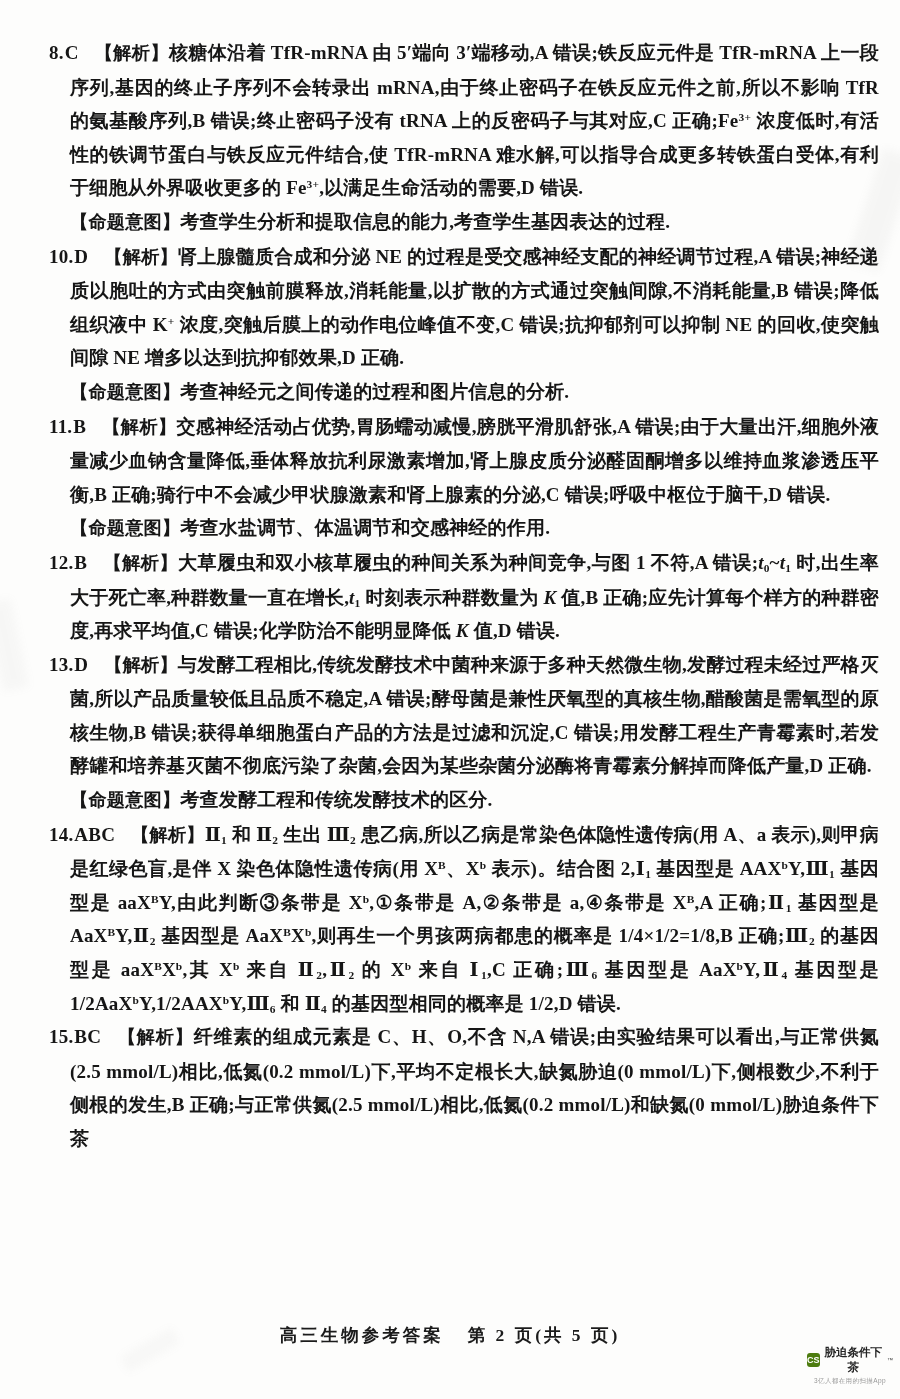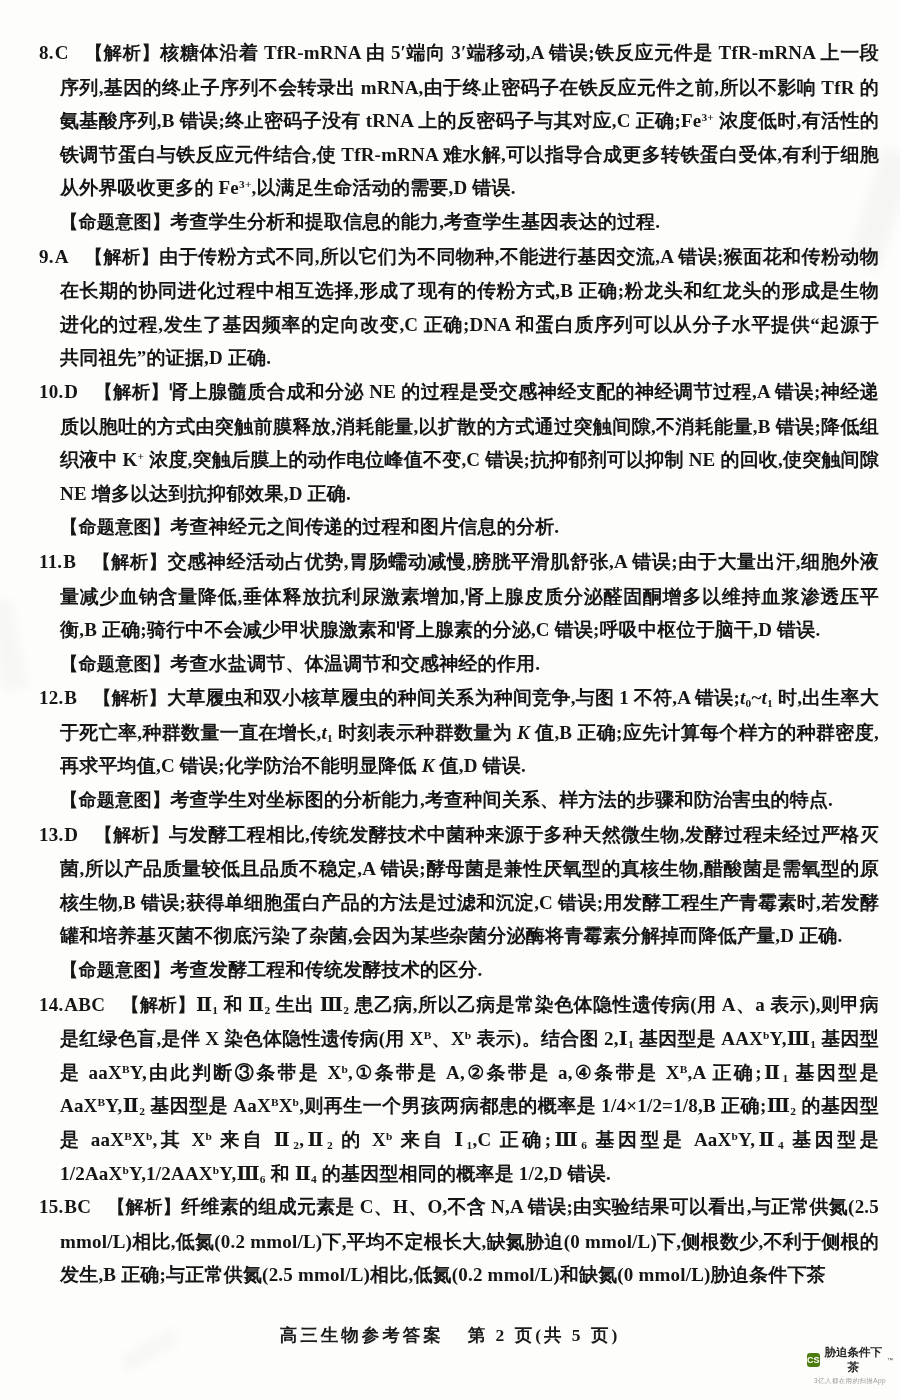--- a/index.html
+++ b/index.html
@@ -3,21 +3,21 @@
 <meta charset="utf-8">
 <style>
   html,body{margin:0;padding:0;}
   body{width:900px;height:1399px;background:#e9e9e7;}
   .page{
     position:relative;width:900px;height:1399px;overflow:hidden;
     background:#fdfdfc;
     color:#161616;
     font-family:"Liberation Serif","DejaVu Serif",serif;
   }
-  .content{position:absolute;top:36px;left:39px;right:21px;}
+  .content{position:absolute;top:36px;left:49px;right:21px;}
   .qa{margin:0;}
   .qa p{
     margin:0;
     font-size:19px;
     line-height:33.6px;
     font-weight:700;
     text-align:justify;
     letter-spacing:0.2px;
   }
   .analysis{padding-left:21px;text-indent:-21px;}
@@ -70,36 +70,34 @@
   <div class="smudge sm3"></div>
 
   <main class="content">
 
     <section class="qa">
       <p class="analysis"><span class="qnum">8.</span><span class="qans">C</span><span class="marker">【解析】</span><span>核糖体沿着 TfR-mRNA 由 5′端向 3′端移动,A 错误;铁反应元件是 TfR-mRNA 上一段序列,基因的终止子序列不会转录出 mRNA,由于终止密码子在铁反应元件之前,所以不影响 TfR 的氨基酸序列,B 错误;终止密码子没有 tRNA 上的反密码子与其对应,C 正确;Fe<sup>3+</sup> 浓度低时,有活性的铁调节蛋白与铁反应元件结合,使 TfR-mRNA 难水解,可以指导合成更多转铁蛋白受体,有利于细胞从外界吸收更多的 Fe<sup>3+</sup>,以满足生命活动的需要,D 错误.</span></p>
       <p class="intent"><span class="marker">【命题意图】</span><span>考查学生分析和提取信息的能力,考查学生基因表达的过程.</span></p>
     </section>
 
     <section class="qa">
-      <p class="analysis"><span class="qnum">9.</span><span class="qans">A</span><span class="marker">【解析】</span><span>由于传粉方式不同,所以它们为不同物种,不能进行基因交流,A 错误;猴面花和传粉动物在长期的协同进化过程中相互选择,形成了现有的传粉方式,B 正确;粉龙头和红龙头的形成是生物进化的过程,发生了基因频率的定向改变,C 正确;DNA 和蛋白质序列可以从分子水平提供“起源于共同祖先”的证据,D 正确.</span></p>
     </section>
 
     <section class="qa">
       <p class="analysis"><span class="qnum">10.</span><span class="qans">D</span><span class="marker">【解析】</span><span>肾上腺髓质合成和分泌 NE 的过程是受交感神经支配的神经调节过程,A 错误;神经递质以胞吐的方式由突触前膜释放,消耗能量,以扩散的方式通过突触间隙,不消耗能量,B 错误;降低组织液中 K<sup>+</sup> 浓度,突触后膜上的动作电位峰值不变,C 错误;抗抑郁剂可以抑制 NE 的回收,使突触间隙 NE 增多以达到抗抑郁效果,D 正确.</span></p>
       <p class="intent"><span class="marker">【命题意图】</span><span>考查神经元之间传递的过程和图片信息的分析.</span></p>
     </section>
 
     <section class="qa">
       <p class="analysis"><span class="qnum">11.</span><span class="qans">B</span><span class="marker">【解析】</span><span>交感神经活动占优势,胃肠蠕动减慢,膀胱平滑肌舒张,A 错误;由于大量出汗,细胞外液量减少血钠含量降低,垂体释放抗利尿激素增加,肾上腺皮质分泌醛固酮增多以维持血浆渗透压平衡,B 正确;骑行中不会减少甲状腺激素和肾上腺素的分泌,C 错误;呼吸中枢位于脑干,D 错误.</span></p>
       <p class="intent"><span class="marker">【命题意图】</span><span>考查水盐调节、体温调节和交感神经的作用.</span></p>
     </section>
 
     <section class="qa">
       <p class="analysis"><span class="qnum">12.</span><span class="qans">B</span><span class="marker">【解析】</span><span>大草履虫和双小核草履虫的种间关系为种间竞争,与图 1 不符,A 错误;<i>t</i><sub>0</sub>~<i>t</i><sub>1</sub> 时,出生率大于死亡率,种群数量一直在增长,<i>t</i><sub>1</sub> 时刻表示种群数量为 <i>K</i> 值,B 正确;应先计算每个样方的种群密度,再求平均值,C 错误;化学防治不能明显降低 <i>K</i> 值,D 错误.</span></p>
-      <p class="intent"><span class="marker">【命题意图】</span><span>考查学生对坐标图的分析能力,考查种间关系、样方法的步骤和防治害虫的特点.</span></p>
     </section>
 
     <section class="qa">
       <p class="analysis"><span class="qnum">13.</span><span class="qans">D</span><span class="marker">【解析】</span><span>与发酵工程相比,传统发酵技术中菌种来源于多种天然微生物,发酵过程未经过严格灭菌,所以产品质量较低且品质不稳定,A 错误;酵母菌是兼性厌氧型的真核生物,醋酸菌是需氧型的原核生物,B 错误;获得单细胞蛋白产品的方法是过滤和沉淀,C 错误;用发酵工程生产青霉素时,若发酵罐和培养基灭菌不彻底污染了杂菌,会因为某些杂菌分泌酶将青霉素分解掉而降低产量,D 正确.</span></p>
       <p class="intent"><span class="marker">【命题意图】</span><span>考查发酵工程和传统发酵技术的区分.</span></p>
     </section>
 
     <section class="qa">
       <p class="analysis"><span class="qnum">14.</span><span class="qans">ABC</span><span class="marker">【解析】</span><span>Ⅱ<sub>1</sub> 和 Ⅱ<sub>2</sub> 生出 Ⅲ<sub>2</sub> 患乙病,所以乙病是常染色体隐性遗传病(用 A、a 表示),则甲病是红绿色盲,是伴 X 染色体隐性遗传病(用 X<sup>B</sup>、X<sup>b</sup> 表示)。结合图 2,Ⅰ<sub>1</sub> 基因型是 AAX<sup>b</sup>Y,Ⅲ<sub>1</sub> 基因型是 aaX<sup>B</sup>Y,由此判断③条带是 X<sup>b</sup>,①条带是 A,②条带是 a,④条带是 X<sup>B</sup>,A 正确;Ⅱ<sub>1</sub> 基因型是 AaX<sup>B</sup>Y,Ⅱ<sub>2</sub> 基因型是 AaX<sup>B</sup>X<sup>b</sup>,则再生一个男孩两病都患的概率是 1/4×1/2=1/8,B 正确;Ⅲ<sub>2</sub> 的基因型是 aaX<sup>B</sup>X<sup>b</sup>,其 X<sup>b</sup> 来自 Ⅱ<sub>2</sub>,Ⅱ<sub>2</sub> 的 X<sup>b</sup> 来自 Ⅰ<sub>1</sub>,C 正确;Ⅲ<sub>6</sub> 基因型是 AaX<sup>b</sup>Y,Ⅱ<sub>4</sub> 基因型是 1/2AaX<sup>b</sup>Y,1/2AAX<sup>b</sup>Y,Ⅲ<sub>6</sub> 和 Ⅱ<sub>4</sub> 的基因型相同的概率是 1/2,D 错误.</span></p>
     </section>

